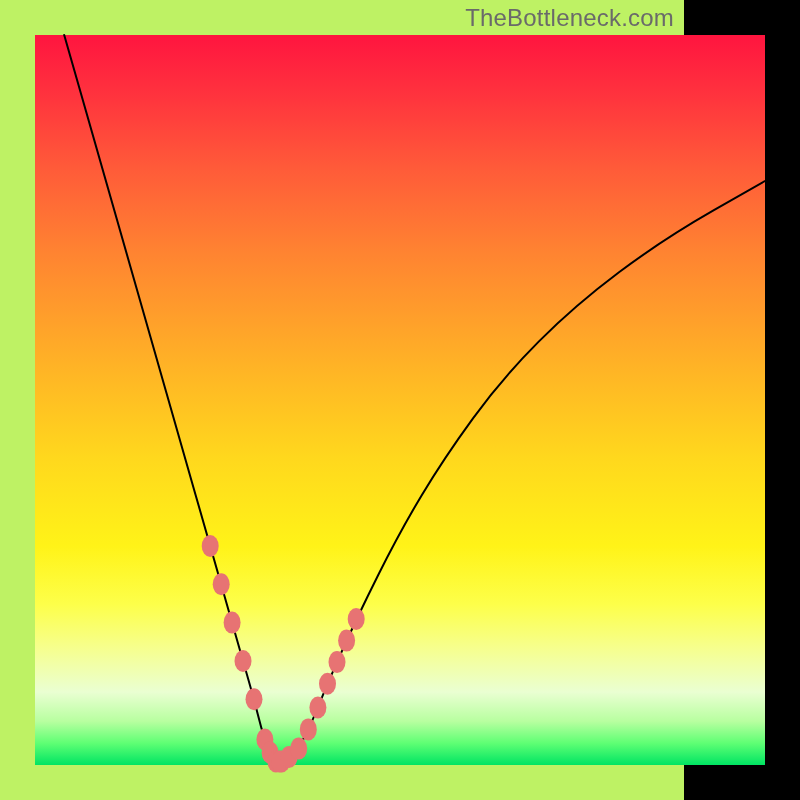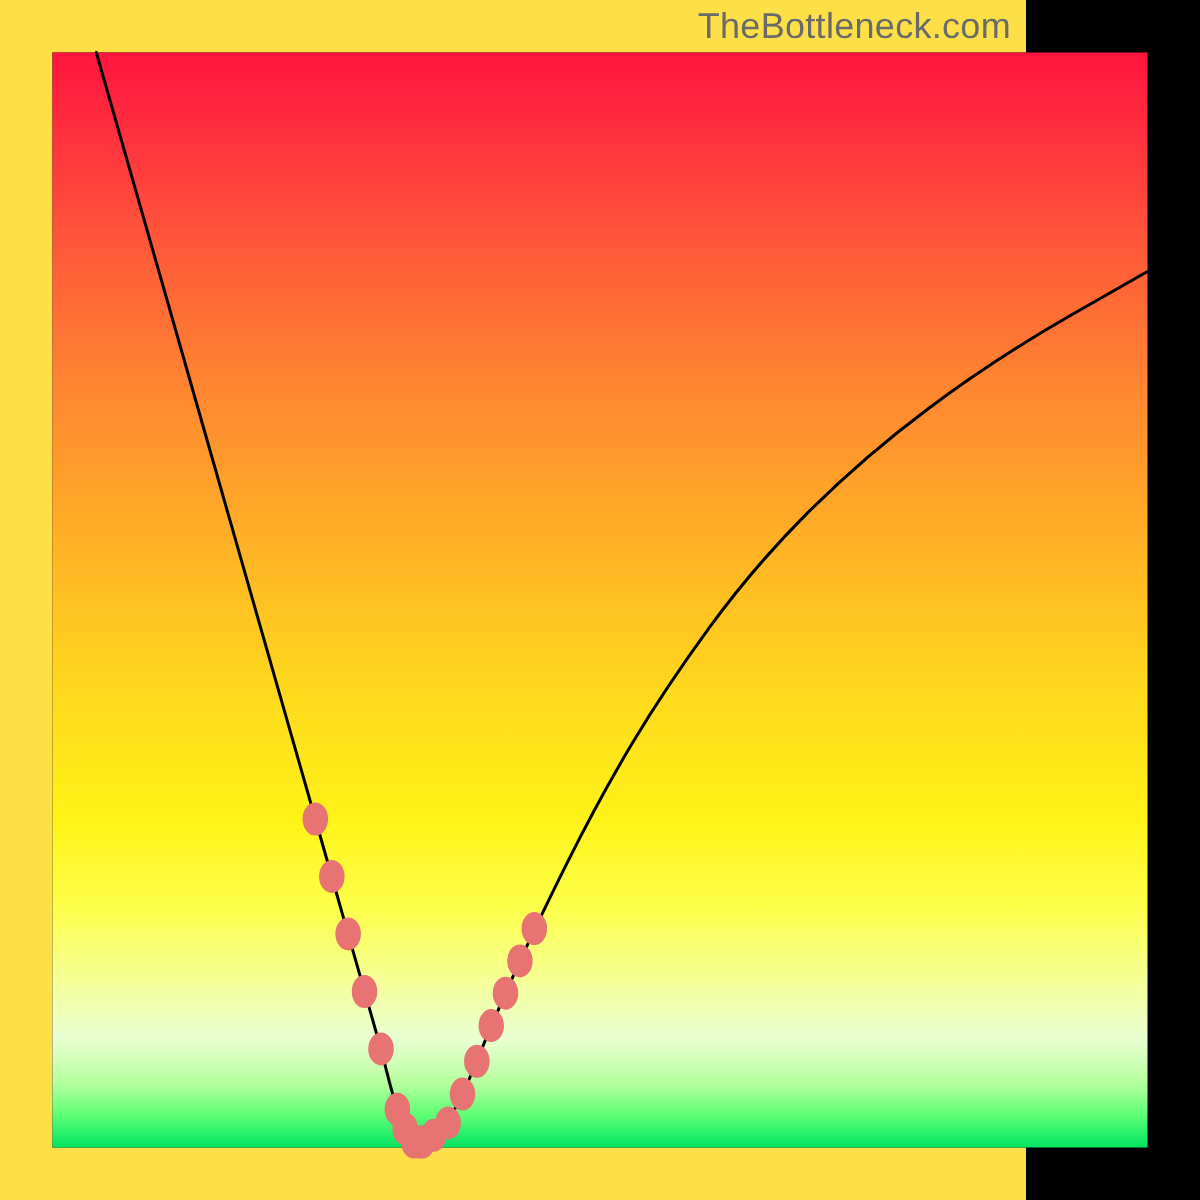--- a/index.html
+++ b/index.html
@@ -8,21 +8,21 @@
     width: 800px;
     height: 800px;
     overflow: hidden;
     background: #000;
     font-family: Arial, Helvetica, sans-serif;
   }
   .outer {
     position: relative;
     width: 684px;
     height: 800px;
-    background: #fde047;
+    background: #bef264;
   }
   .watermark {
     position: absolute;
     top: 4px;
     right: 10px;
     color: #6a6a6a;
     font-size: 24px;
     letter-spacing: 0.2px;
     z-index: 10;
     font-weight: 500;

